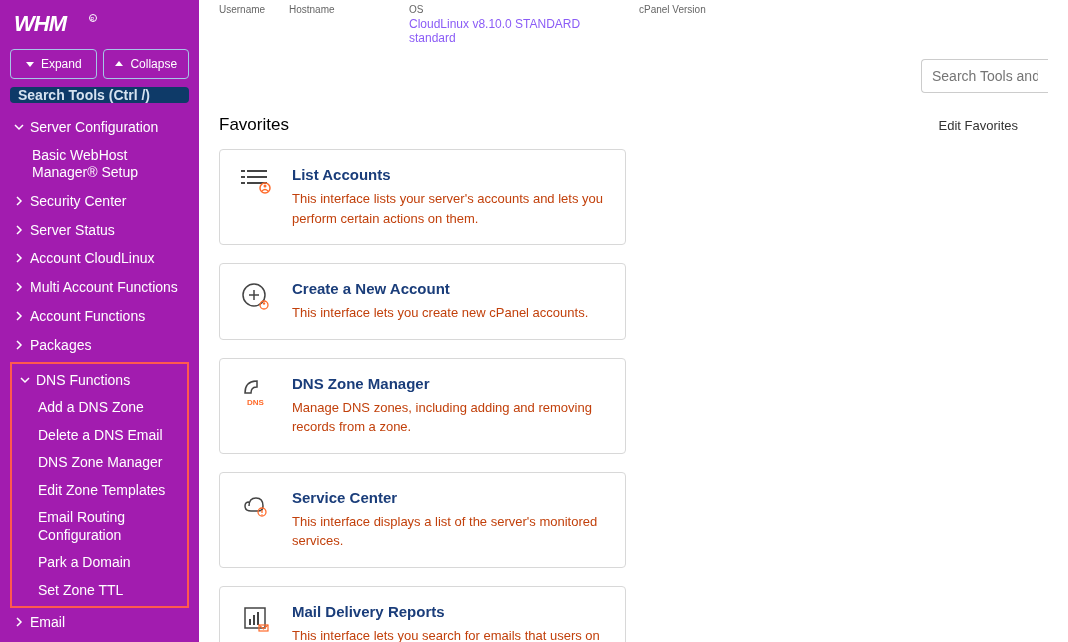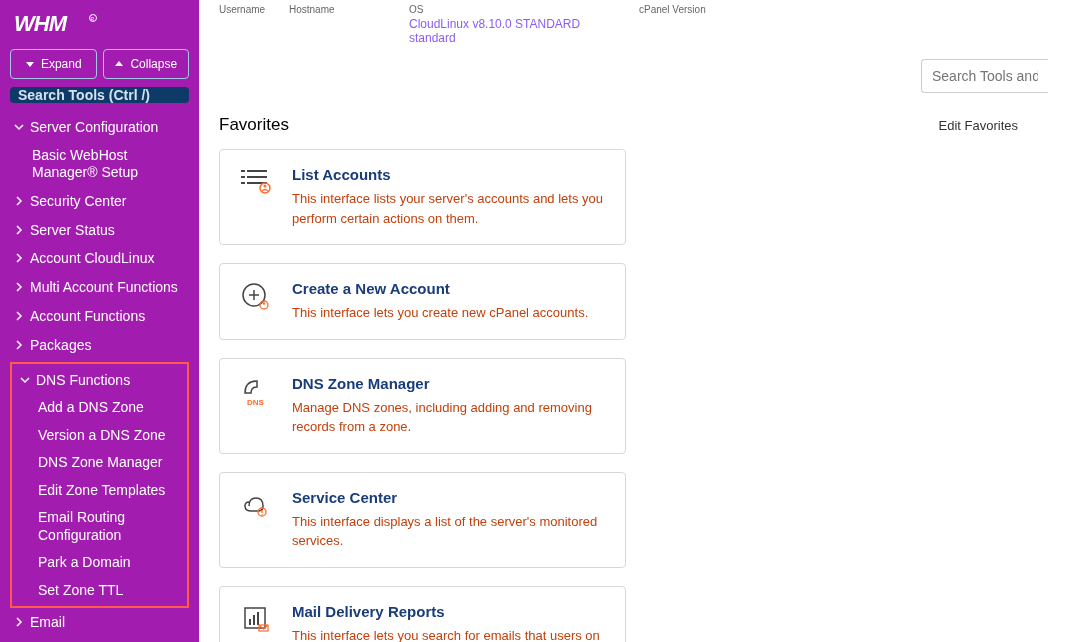--- a/index.html
+++ b/index.html
@@ -139,21 +139,21 @@
 
     <li class="highlighted">
       <div class="nav-row">
         <span class="chev"><svg width="10" height="10" viewBox="0 0 10 10">
               <path d="M1 3 L5 7 L9 3" stroke="#fff" stroke-width="1.5" fill="none"></path>
             </svg></span>
         <span class="lbl">DNS Functions</span>
       </div>
       <ul class="sub">
         <li><span>Add a DNS Zone</span></li>
-        <li><span>Version a DNS Zone</span></li>
+        <li><span>Delete a DNS Email</span></li>
         <li><span>DNS Zone Manager</span></li>
         <li><span>Edit Zone Templates</span></li>
         <li><span>Email Routing Configuration</span></li>
         <li><span>Park a Domain</span></li>
         <li><span>Set Zone TTL</span></li>
       </ul>
     </li>
 
     <li>
         <div class="nav-row">

